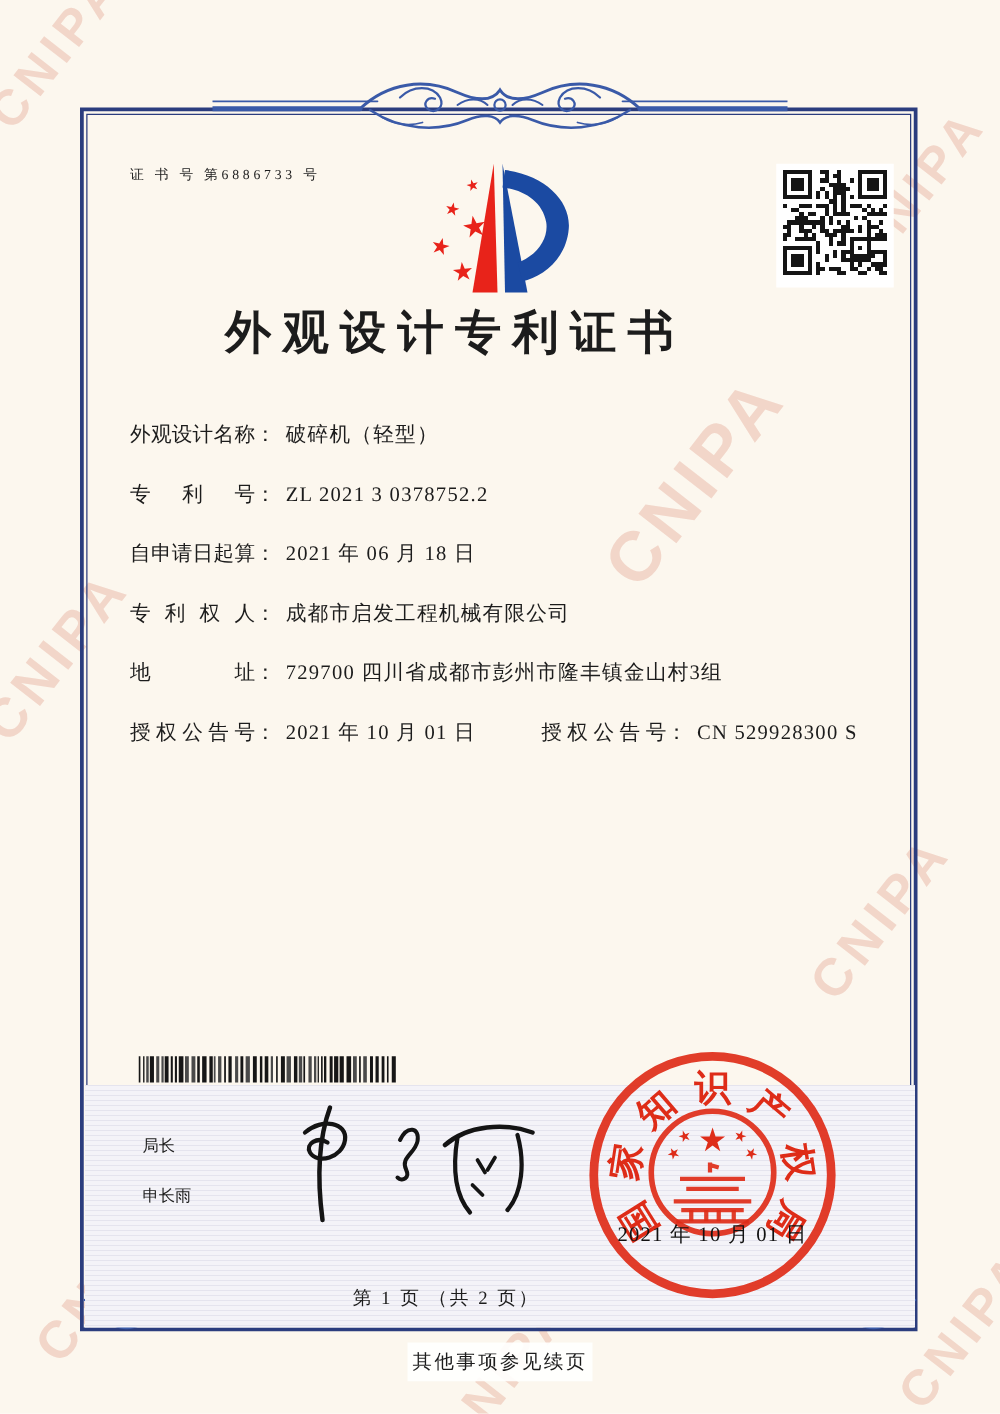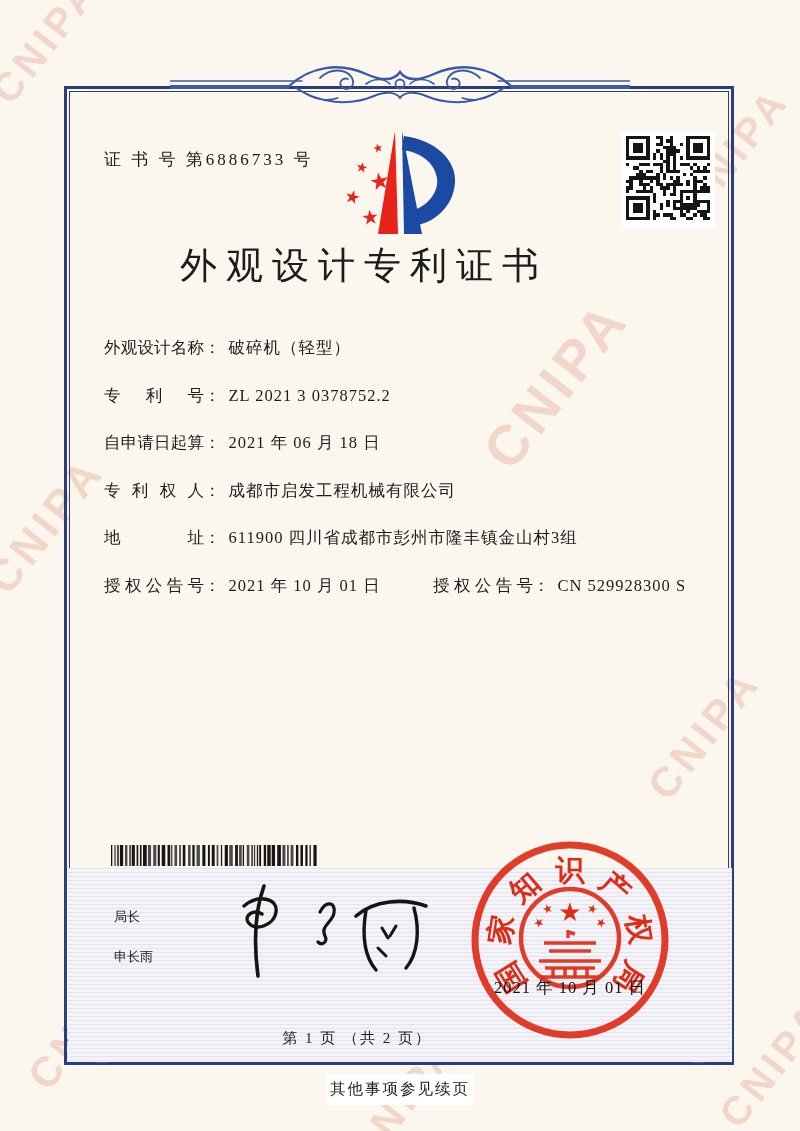--- a/index.html
+++ b/index.html
@@ -17,28 +17,28 @@
   }
   
   .frame{
     position:absolute; left:64px; top:86px; width:670px; height:979px;
     border:3px solid #2b3d7e; box-sizing:border-box;
   }
   .frame-inner{ position:absolute; inset:2px; border:1px solid #2b3d7e; }
   .ornament{ position:absolute; top:54px; left:50%; transform:translateX(-50%); }
   .corner-flourish{ position:absolute; }
   
-  .cert-no{ position:absolute; left:104px; top:148px; font-size:17px; letter-spacing:3px; }
+  .cert-no{ position:absolute; left:104px; top:132px; font-size:11px; letter-spacing:3px; }
   
   .logo{ position:absolute; left:334px; top:127px; }
   .qr-box{ position:absolute; left:621px; top:131px; background:#ffffff; padding:5px; }
   
   .title{
     position:absolute; left:0; top:241px; width:728px; text-align:center;
-    font-size:37px; font-weight:normal; letter-spacing:9px;
+    font-size:37px; font-weight:bold; letter-spacing:9px;
   }
   
   .fields{ position:absolute; left:104px; top:337px; width:600px; font-size:16.5px; }
   .frow{ position:relative; height:21px; margin-bottom:26.5px; white-space:nowrap; }
   .flabel{
     display:inline-block; width:100px; text-align:justify; text-align-last:justify;
     vertical-align:top;
   }
   .fcolon{ display:inline-block; margin-right:8px; }
   .fvalue{ letter-spacing:1px; }
@@ -366,21 +366,21 @@
     <div class="frow">
       <span class="flabel">专 利 号</span><span class="fcolon">：</span><span class="fvalue">ZL 2021 3 0378752.2</span>
     </div>
     <div class="frow">
       <span class="flabel">自申请日起算</span><span class="fcolon">：</span><span class="fvalue">2021 年 06 月 18 日</span>
     </div>
     <div class="frow">
       <span class="flabel">专 利 权 人</span><span class="fcolon">：</span><span class="fvalue">成都市启发工程机械有限公司</span>
     </div>
     <div class="frow">
-      <span class="flabel">地 址</span><span class="fcolon">：</span><span class="fvalue">611900 四川省成都市彭州市隆丰镇金山村3组</span>
+      <span class="flabel">地 址</span><span class="fcolon">：</span><span class="fvalue">729700 四川省成都市彭州市隆丰镇金山村3组</span>
     </div>
     <div class="frow">
       <span class="flabel">授权公告号</span><span class="fcolon">：</span><span class="fvalue">2021 年 10 月 01 日</span>
       <span class="fpair2">
         <span class="flabel">授权公告号</span><span class="fcolon">：</span><span class="fvalue">CN 529928300 S</span>
       </span>
     </div>
   </div>
 
 

